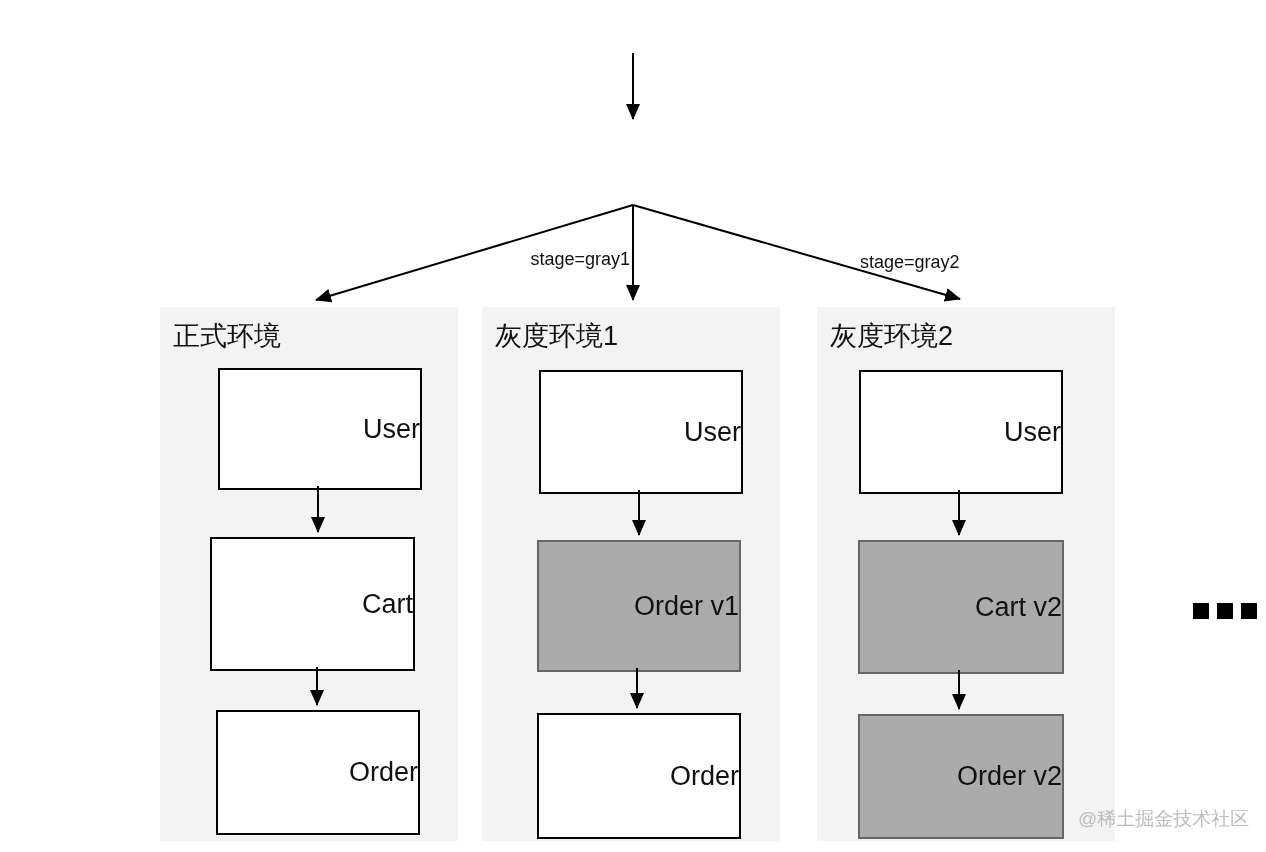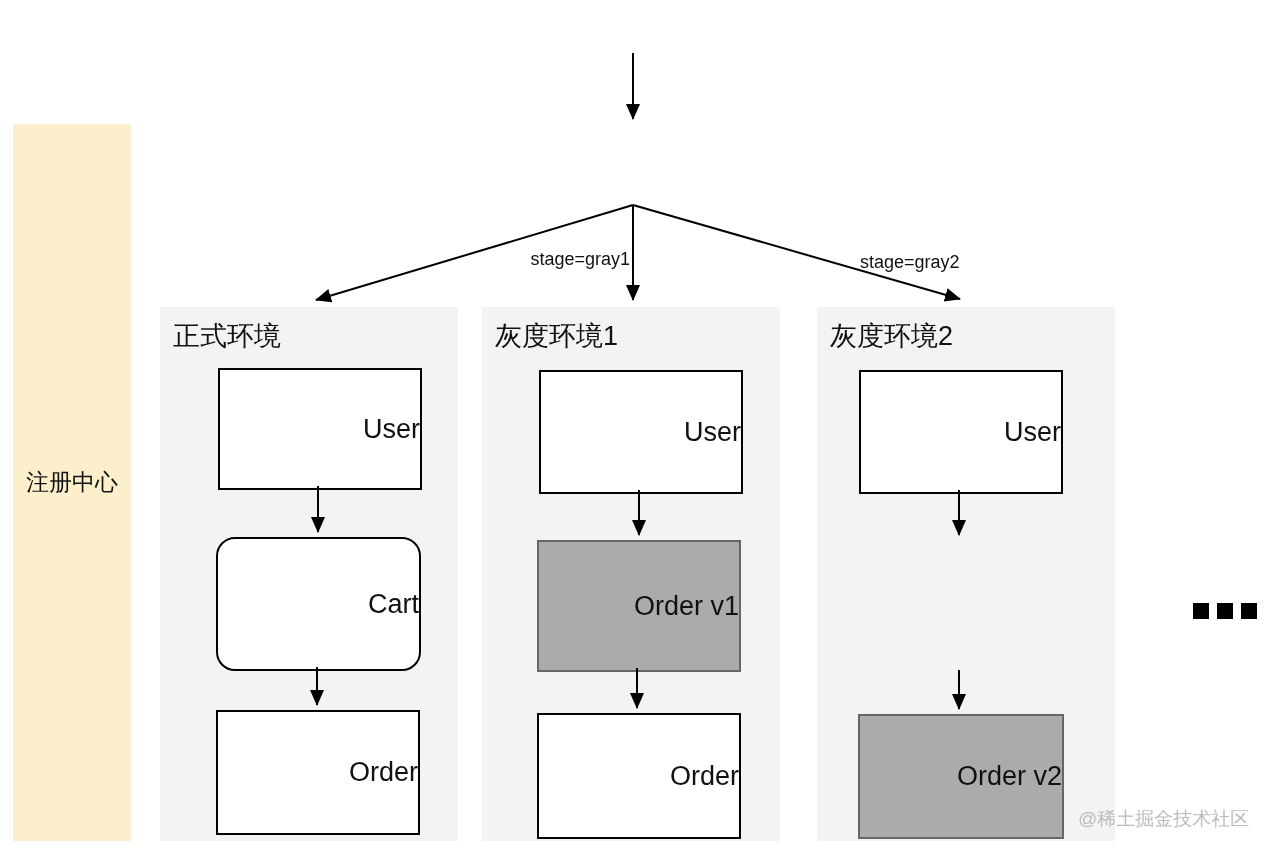--- a/index.html
+++ b/index.html
@@ -38,21 +38,21 @@
   .service{
     position:absolute;background:#fff;border:2px solid #000;
     display:flex;align-items:center;justify-content:flex-end;
     font-size:27px;z-index:2;
   }
   .service.gray{
     background:var(--gray-service-bg,#ababab);
     border-color:var(--gray-service-border,#666666);
   }
   #p1-user {left:58px;top:61px;width:200px;height:118px;}
-  #p1-cart {left:56px;top:230px;width:201px;height:130px;border-radius:19px;}
+  #p1-cart {left:50px;top:230px;width:201px;height:130px;}
   #p1-order{left:56px;top:403px;width:200px;height:121px;}
   #p2-user {left:57px;top:63px;width:200px;height:120px;}
   #p2-cart {left:55px;top:233px;width:200px;height:128px;}
   #p2-order{left:55px;top:406px;width:200px;height:122px;}
   #p3-user {left:42px;top:63px;width:200px;height:120px;}
   #p3-cart {left:41px;top:233px;width:202px;height:130px;}
   #p3-order{left:41px;top:407px;width:202px;height:121px;}
   .more{position:absolute;left:1193px;top:603px;display:flex;gap:8px;z-index:2;}
   .sq{width:16px;height:16px;background:#000;}
   .watermark{
@@ -79,23 +79,20 @@
       <line x1="318" y1="486" x2="318" y2="532" marker-end="url(#ah)"></line>
       <line x1="317" y1="667" x2="317" y2="705" marker-end="url(#ah)"></line>
       <line x1="639" y1="490" x2="639" y2="535" marker-end="url(#ah)"></line>
       <line x1="637" y1="668" x2="637" y2="708" marker-end="url(#ah)"></line>
       <line x1="959" y1="490" x2="959" y2="535" marker-end="url(#ah)"></line>
       <line x1="959" y1="670" x2="959" y2="709" marker-end="url(#ah)"></line>
     </g>
   </svg>
 
 
-  <div class="registry">
-    <span>注册中心</span>
-  </div>
 
 
   <div class="edge-label" id="lbl-gray1">stage=gray1</div>
   <div class="edge-label" id="lbl-gray2">stage=gray2</div>
 
   <div class="panel" id="panel-prod">
     <div class="panel-label">正式环境</div>
     <div class="service" id="p1-user">
       <span>User</span>
     </div>
@@ -118,20 +115,23 @@
     <div class="service" id="p2-order">
       <span>Order</span>
     </div>
   </div>
 
   <div class="panel" id="panel-gray2">
     <div class="panel-label">灰度环境2</div>
     <div class="service" id="p3-user">
       <span>User</span>
     </div>
+    <div class="service gray" id="p3-cart">
+      <span>Cart v2</span>
+    </div>
     <div class="service gray" id="p3-order">
       <span>Order v2</span>
     </div>
   </div>
 
   <div class="more" title="...">
     <span class="sq"></span>
     <span class="sq"></span>
     <span class="sq"></span>
   </div>

